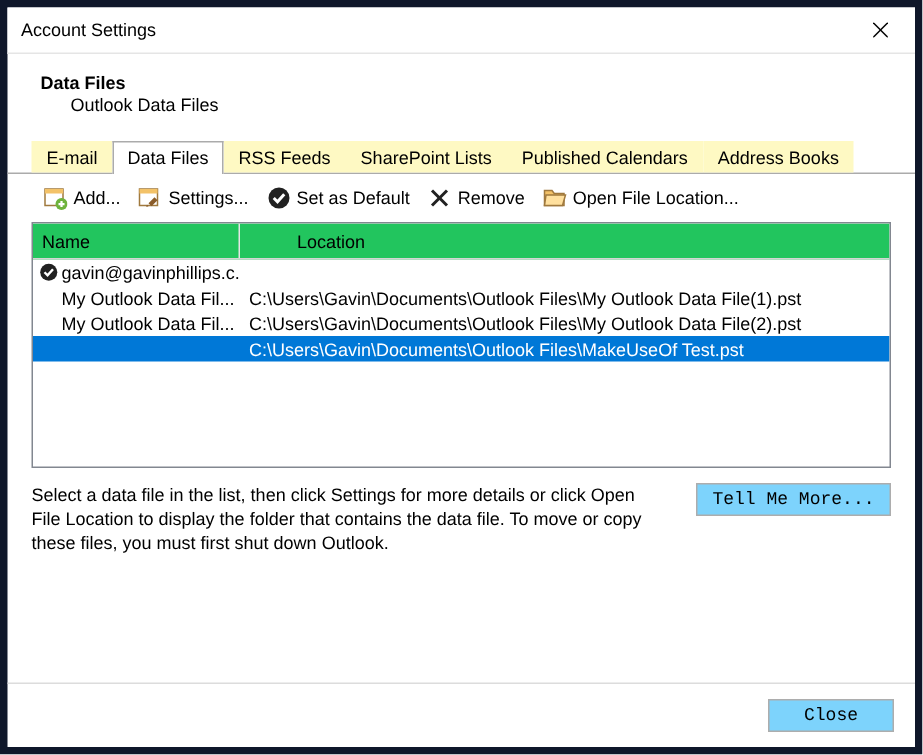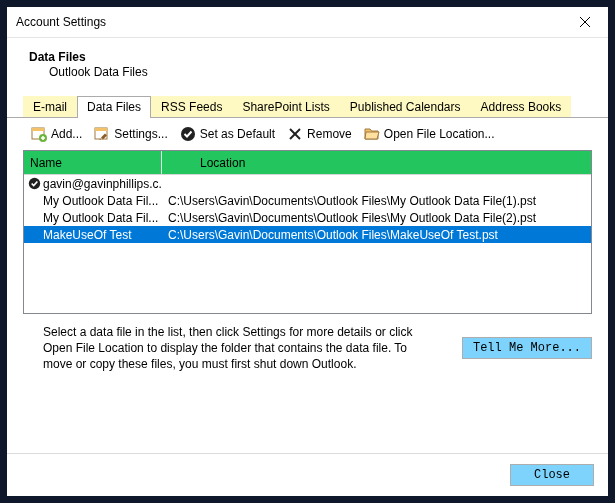--- a/index.html
+++ b/index.html
@@ -8,21 +8,21 @@
   font-size: 12px;
   background: #fff;
   color: #000;
   width: 615px;
   height: 503px;
   overflow: hidden;
 }
 .window {
   width: 615px;
   height: 503px;
-  border: 7px solid #0f172a;
+  border: 5px solid #0f172a;
   background: #fff;
   display: flex;
   flex-direction: column;
 }
 .titlebar {
   height: 31px;
   background: #fff;
   display: flex;
   align-items: center;
   padding-left: 9px;
@@ -116,22 +116,21 @@
 }
 .row .cname { width: 138px; padding-left: 3px; display: flex; align-items: center; gap: 2px; overflow: hidden; }
 .row .cname .ci { width: 14px; height: 14px; flex-shrink: 0; display: flex; align-items: center; justify-content: center; }
 .row .cloc { flex: 1; padding-left: 6px; overflow: hidden; text-overflow: ellipsis; }
 .row.selected { background: #0078d7; color: #fff; }
 
 .footerpanel {
   display: flex;
   padding: 10px 16px;
   gap: 26px;
-  align-items: center;
-  margin-left: 20px;
+  align-items: flex-start;
 }
 .helptext { flex: 1; font-size: 12px; line-height: 1.35; color: #000; }
 .btn {
   background: #7dd3fc;
   border: 1px solid #adadad;
   padding: 3px 10px;
   font-size: 12px;
   font-family: Liberation Mono, monospace;
   cursor: pointer;
   min-width: 84px;
@@ -257,21 +256,20 @@
       <div class="cname">
         <span class="ci"></span>
         <span>My Outlook Data Fil...</span>
       </div>
       <div class="cloc">C:\Users\Gavin\Documents\Outlook Files\My Outlook Data File(2).pst</div>
     </div>
 
     <div class="row selected">
       <div class="cname">
         <span class="ci"></span>
-        <span>MakeUseOf Test</span>
       </div>
       <div class="cloc">C:\Users\Gavin\Documents\Outlook Files\MakeUseOf Test.pst</div>
     </div>
   </div>
 
   <div class="footerpanel">
     <div class="helptext">Select a data file in the list, then click Settings for more details or click Open File Location to display the folder that contains the data file. To move or copy these files, you must first shut down Outlook.</div>
     <button class="btn">Tell Me More...</button>
   </div>
 

